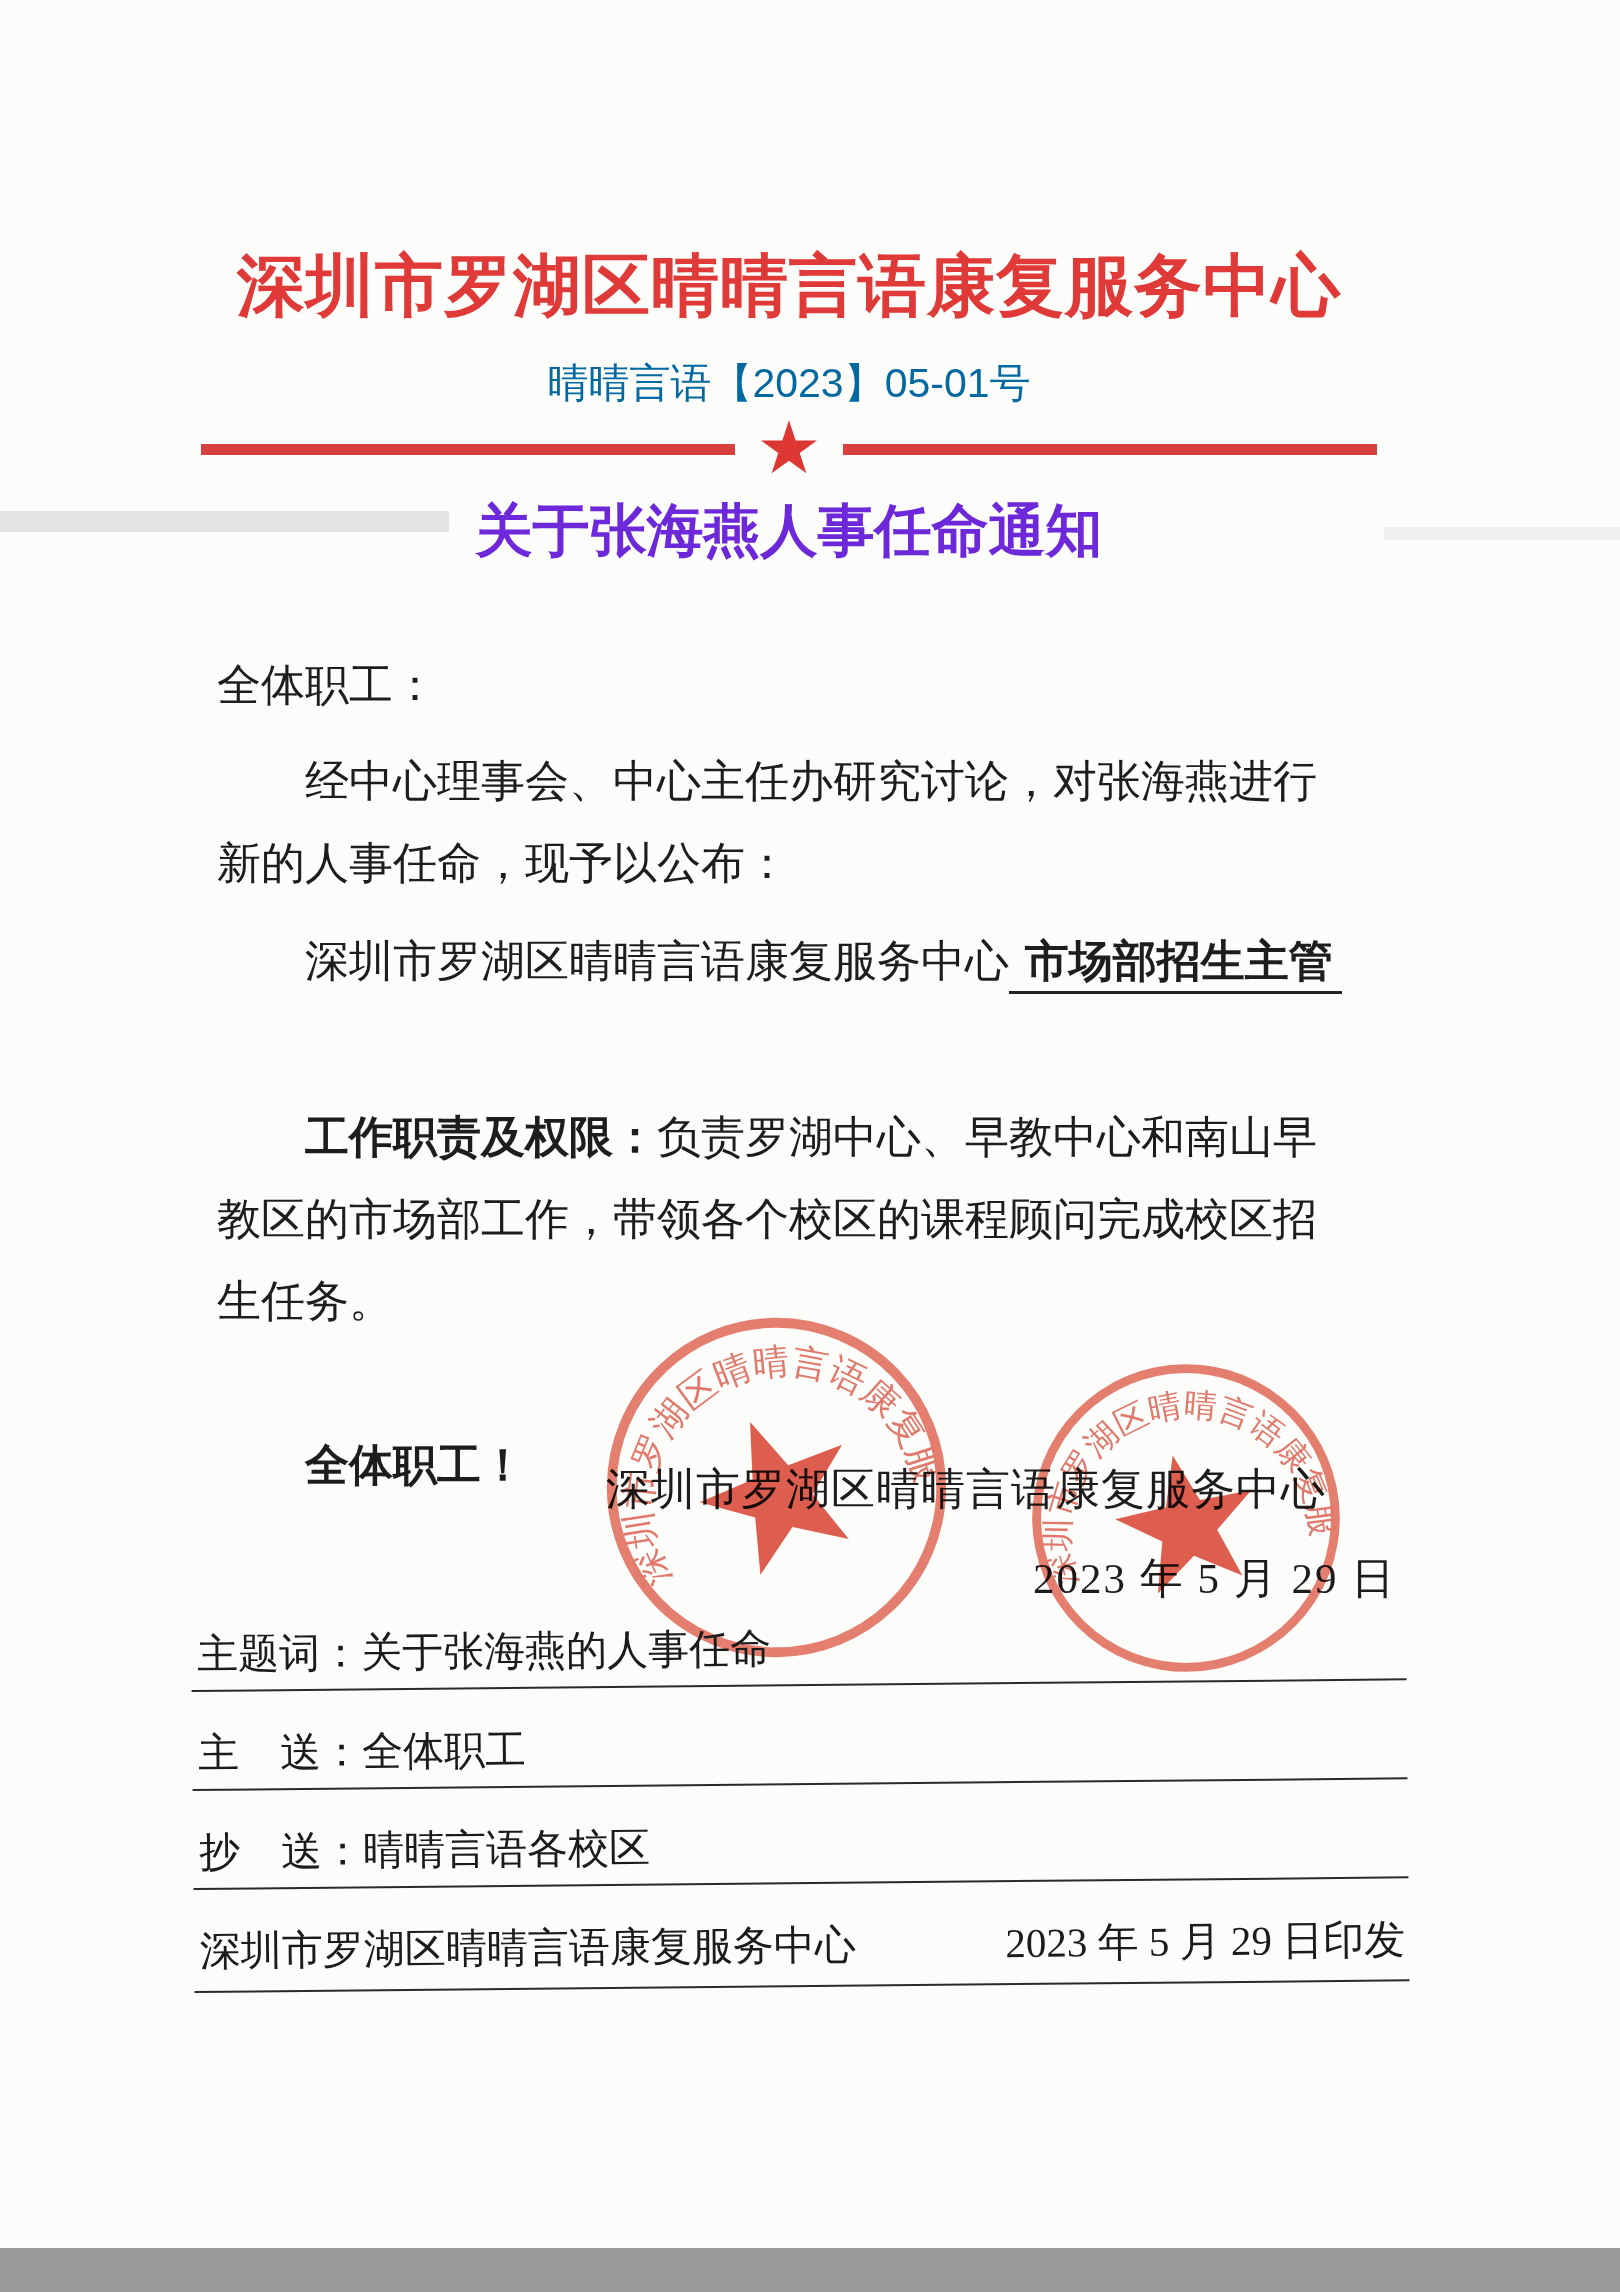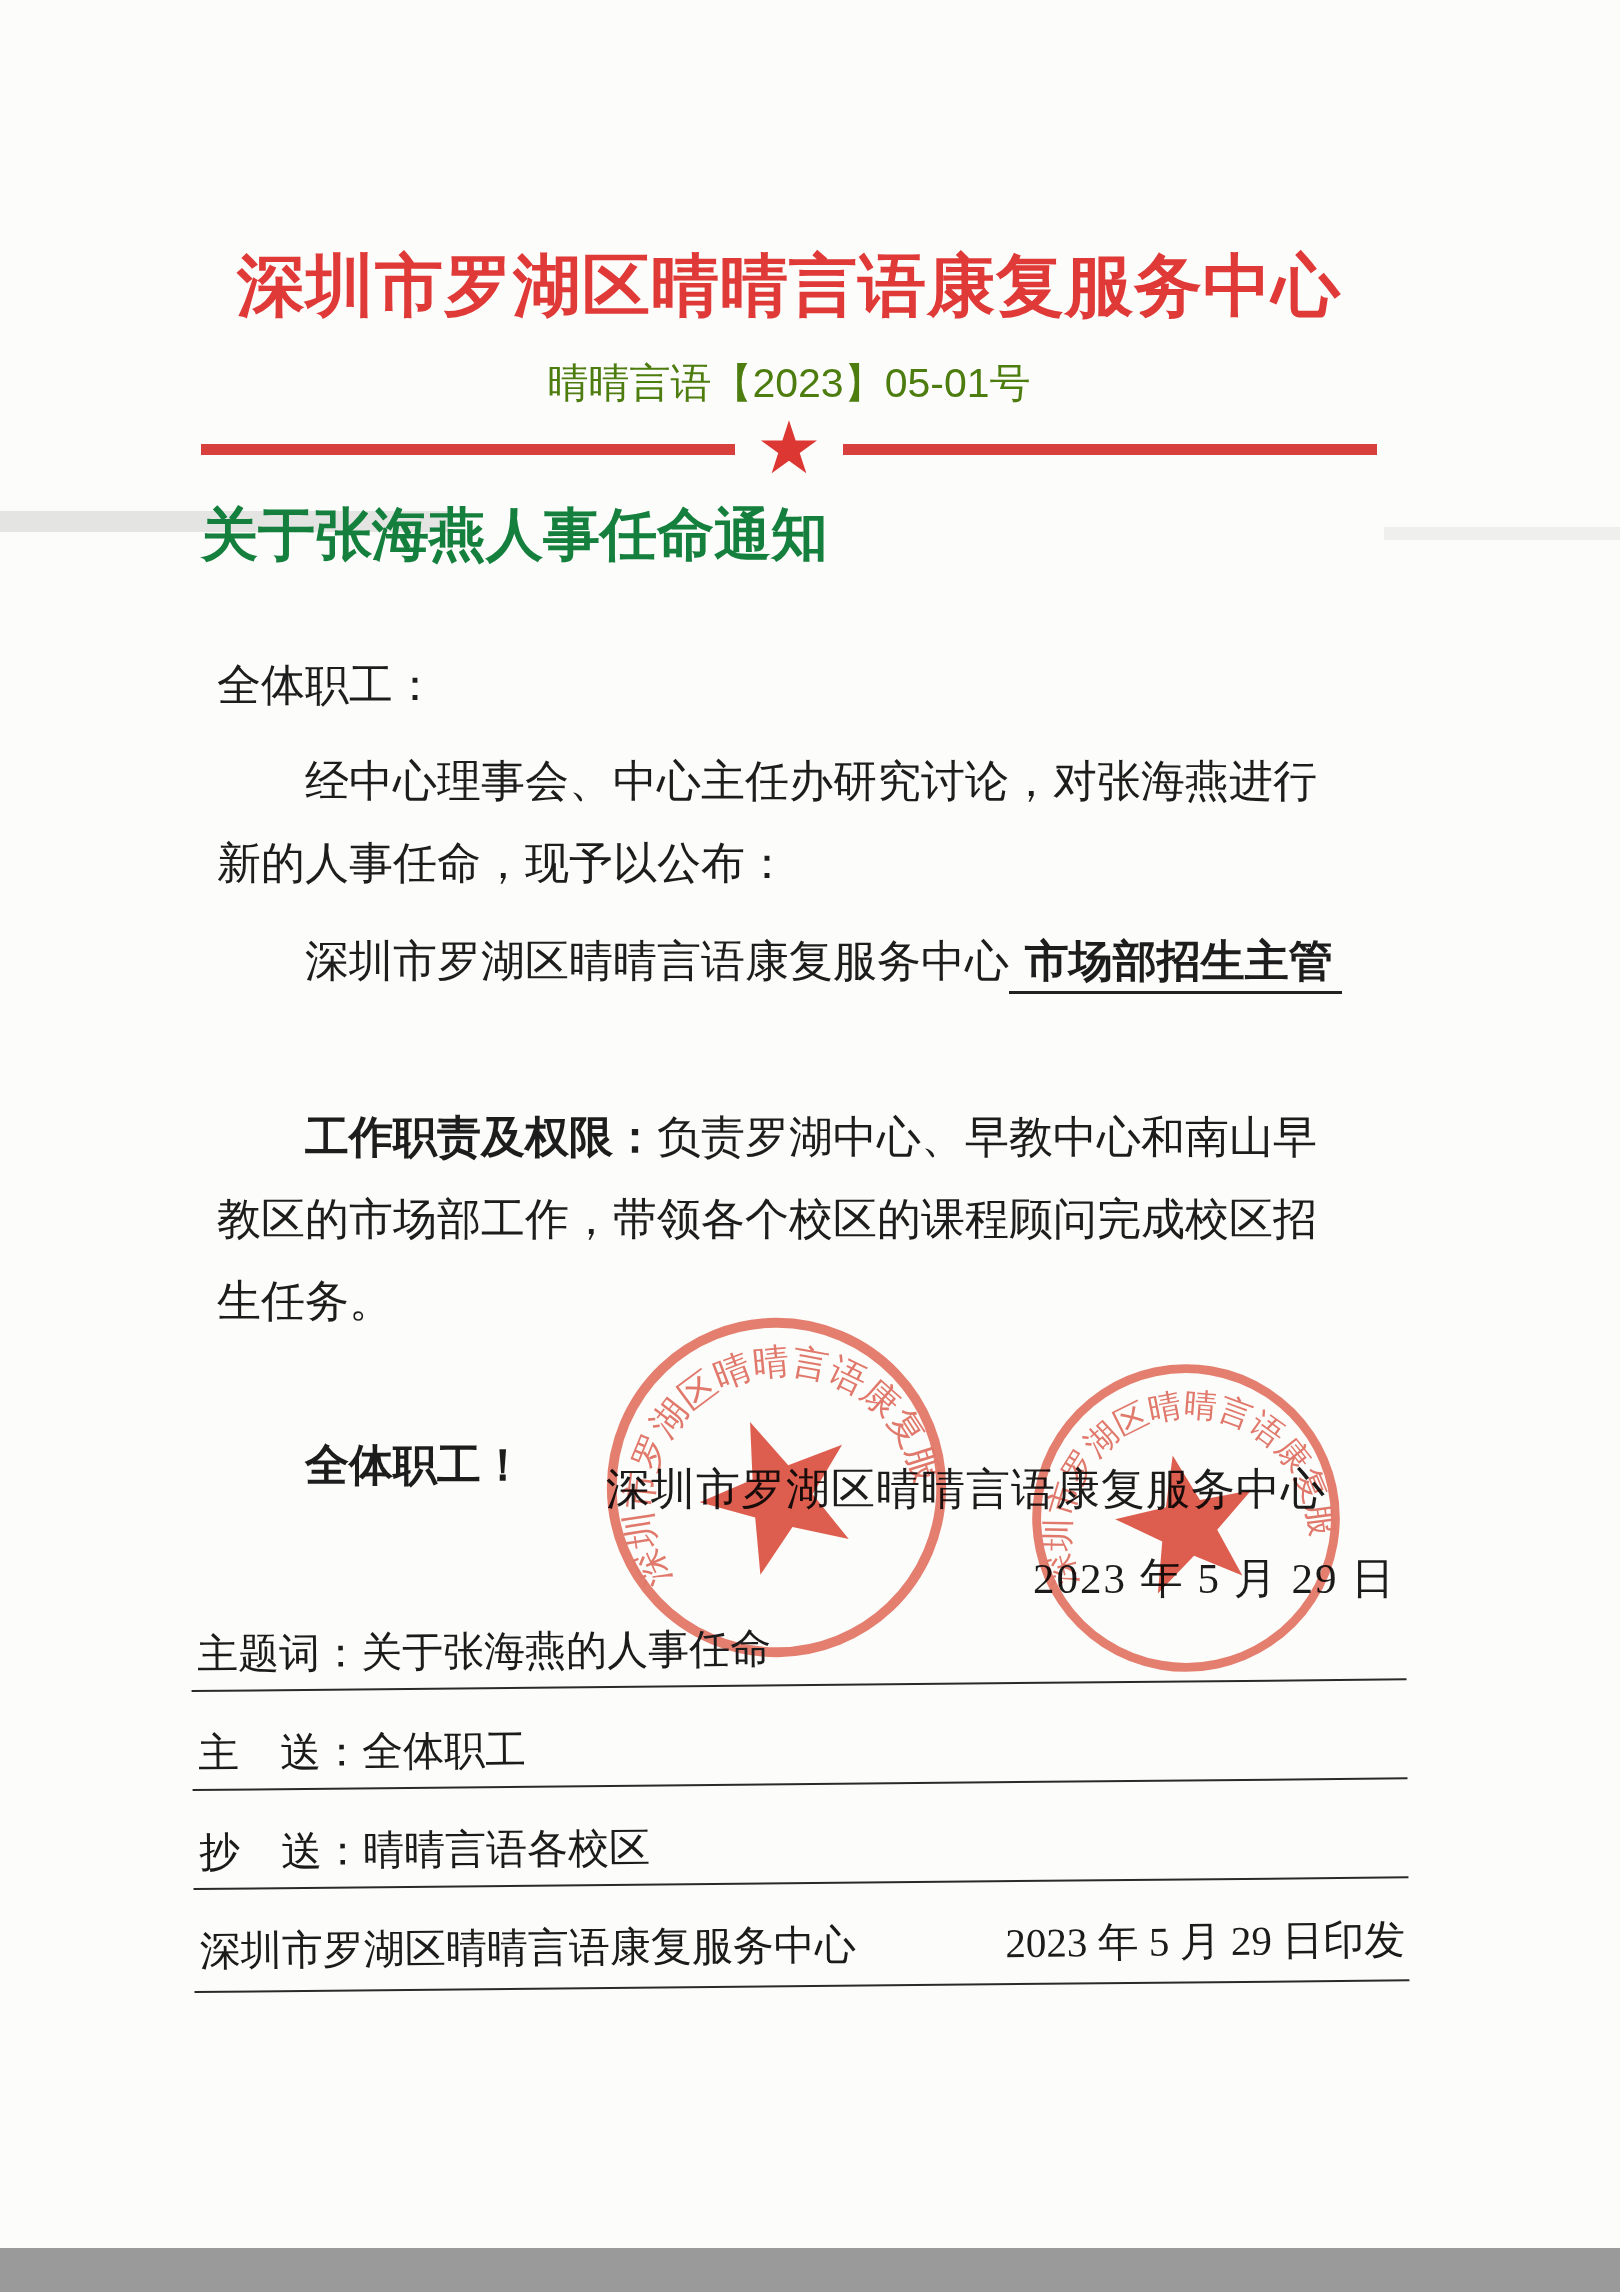--- a/index.html
+++ b/index.html
@@ -22,39 +22,40 @@
     font-size:68px;line-height:1.25;
     color:#e03a38;
     letter-spacing:1px;
     white-space:nowrap;
   }
   .doc-number{
     position:absolute;left:201px;top:359px;width:1176px;
     text-align:center;
     font-family:"Liberation Sans", sans-serif;
     font-size:41px;line-height:1.2;
-    color:#4d7c0f;
+    color:#0369a1;
     white-space:nowrap;
   }
   .red-rule{
     position:absolute;left:201px;top:416px;width:1176px;height:67px;
     display:flex;align-items:center;gap:21.6px;
   }
   .red-rule .bar{flex:1;height:11.8px;background:#d7403c;}
   .red-rule .star{
     font-family:"DejaVu Sans", sans-serif;
     font-size:73px;line-height:67px;color:#dc3732;
     transform:translateY(-2px);
   }
   .doc-title{
     position:absolute;left:201px;top:504px;width:1176px;
-    font-family:Liberation Serif, serif;
+    text-align:center;
+    font-family:Liberation Mono, monospace;
     font-weight:bold;
     font-size:57px;line-height:1.1;
-    color:#15803d;
+    color:#6d28d9;
     white-space:nowrap;
   }
   
   .streak-a{position:absolute;left:0;top:511px;width:449px;height:20.6px;background:#bdbdbd;opacity:.38;}
   .streak-b{position:absolute;left:1384px;top:527px;width:236px;height:12.7px;background:#c6c6c6;opacity:.22;}
   
   .body-text{
     position:absolute;left:201px;top:629px;width:1174px;
     font-size:44px;line-height:82px;
     color:#1d1d1d;

